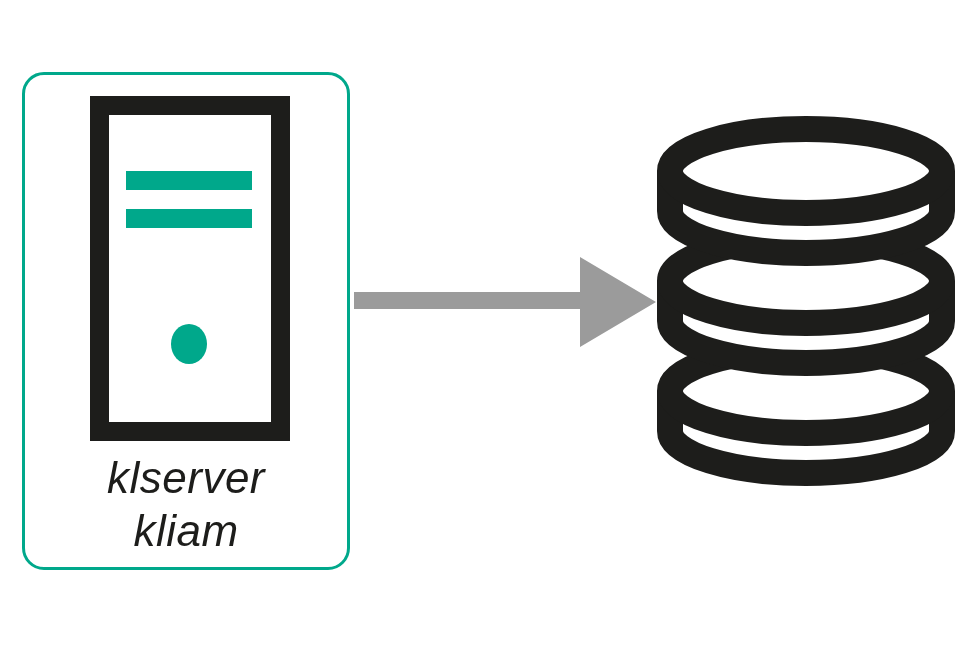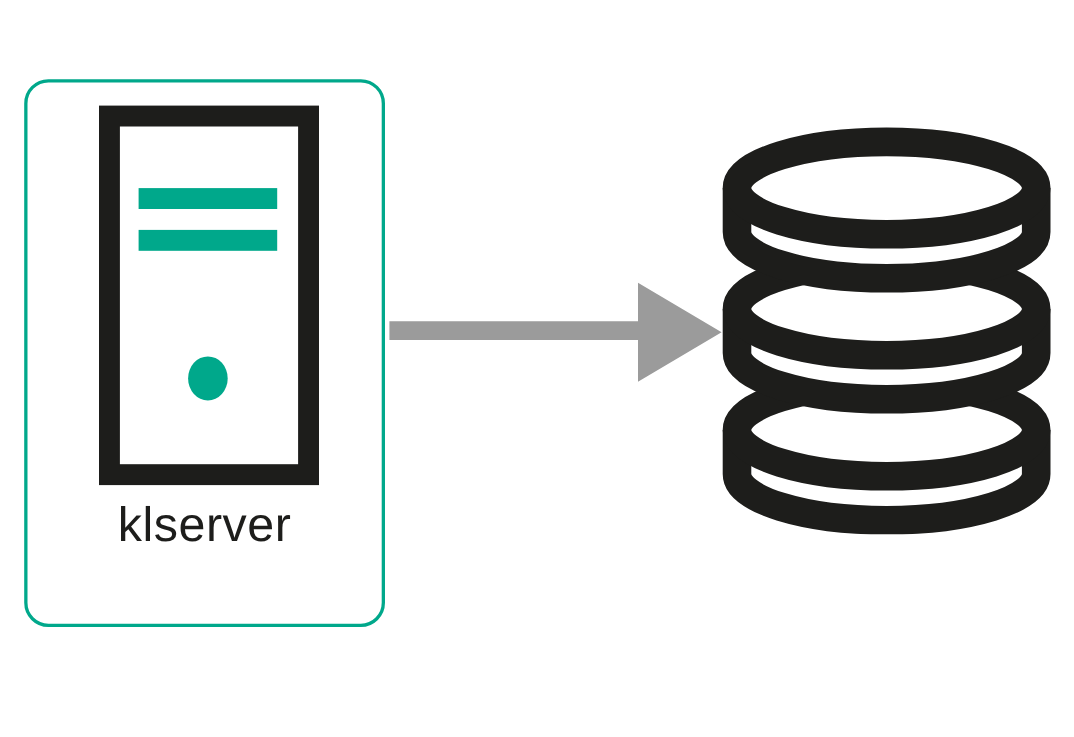--- a/index.html
+++ b/index.html
@@ -18,20 +18,21 @@
   .diagram{position:absolute;inset:0;}
 
   
   .server-node{
     position:absolute;left:22px;top:72px;
     width:322px;height:492px;
     border:3px solid var(--teal);
     border-radius:22px;
     background:var(--bg);
     box-sizing:content-box;
+    font-style:italic;
   }
   .tower{
     position:absolute;left:65px;top:21px;
     width:200px;height:345px;
     border:19px solid var(--ink);
     box-sizing:border-box;
     background:var(--bg);
   }
   .tower-bar{
     position:absolute;left:101px;
@@ -82,20 +83,21 @@
 
 <div class="diagram">
 
   <div class="server-node">
     <div class="tower"></div>
     <div class="tower-bar bar1"></div>
     <div class="tower-bar bar2"></div>
     <div class="tower-dot"></div>
     <div class="node-label">
       <div>klserver</div>
+      <div>kliam</div>
     </div>
   </div>
 
   <svg class="connector" viewBox="0 0 306 104" aria-hidden="true">
     <polygon points="1,42 227,42 227,7 303,52 227,97 227,59 1,59"></polygon>
   </svg>
 
   <svg class="database" viewBox="0 0 300 372" aria-hidden="true">
 
     <g>

